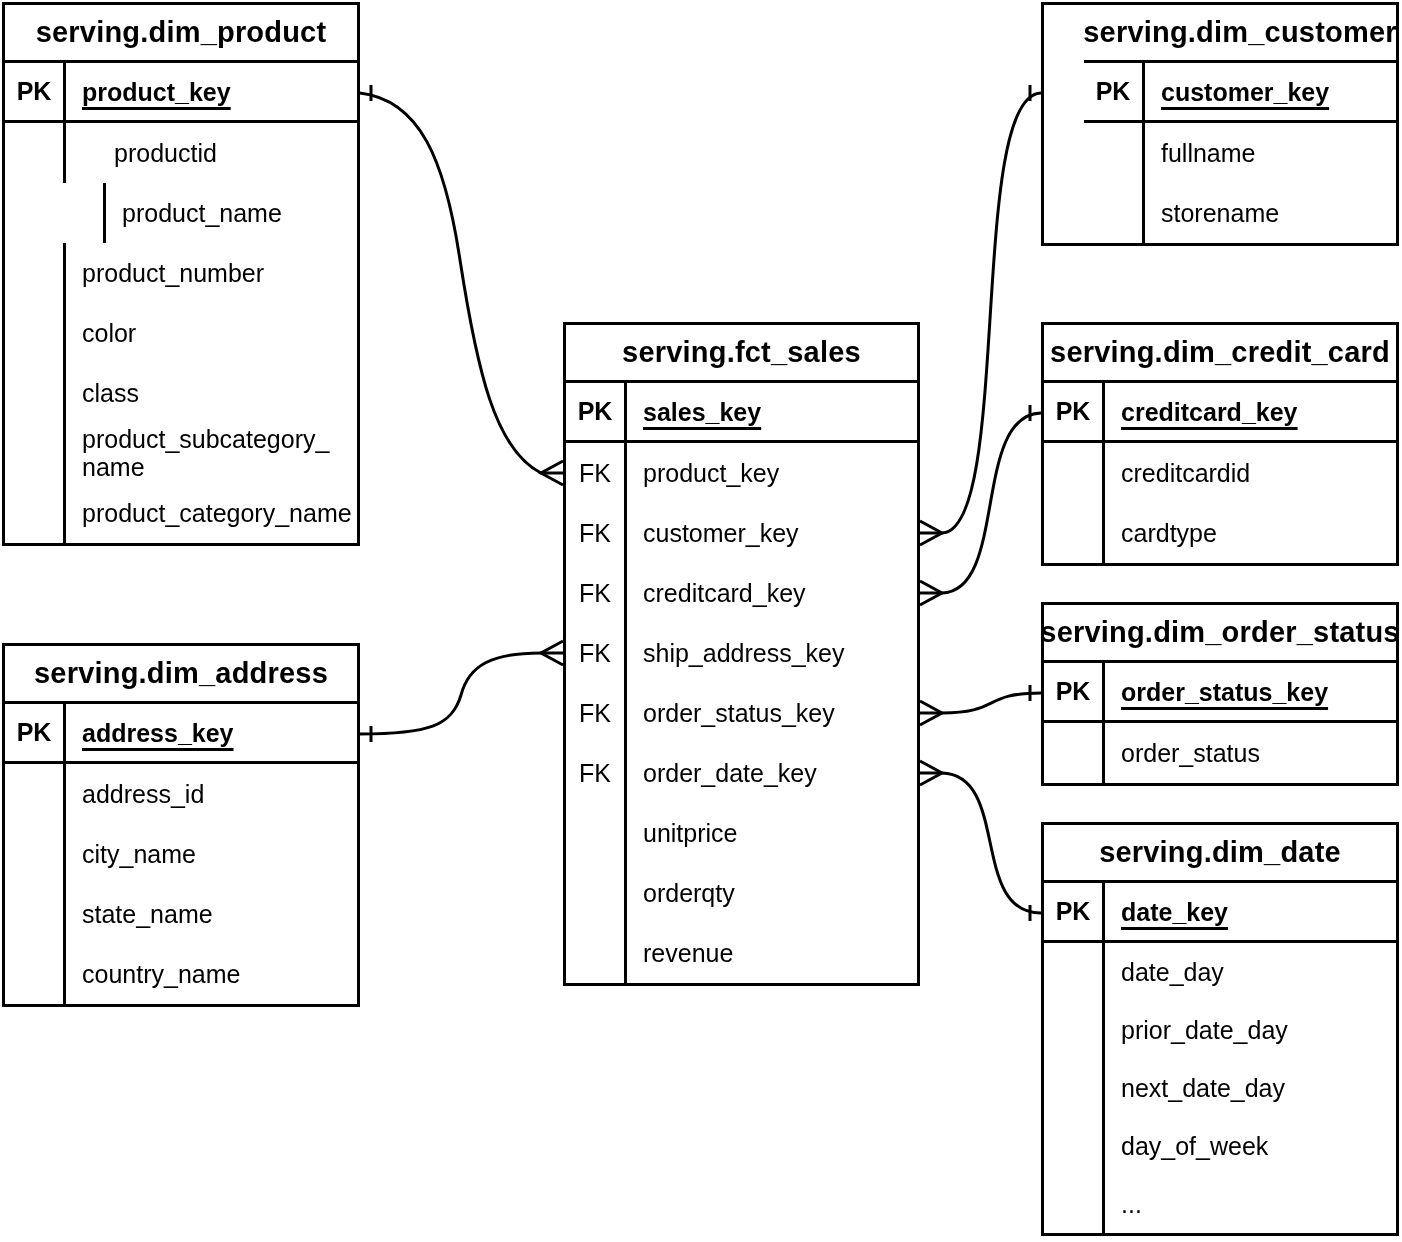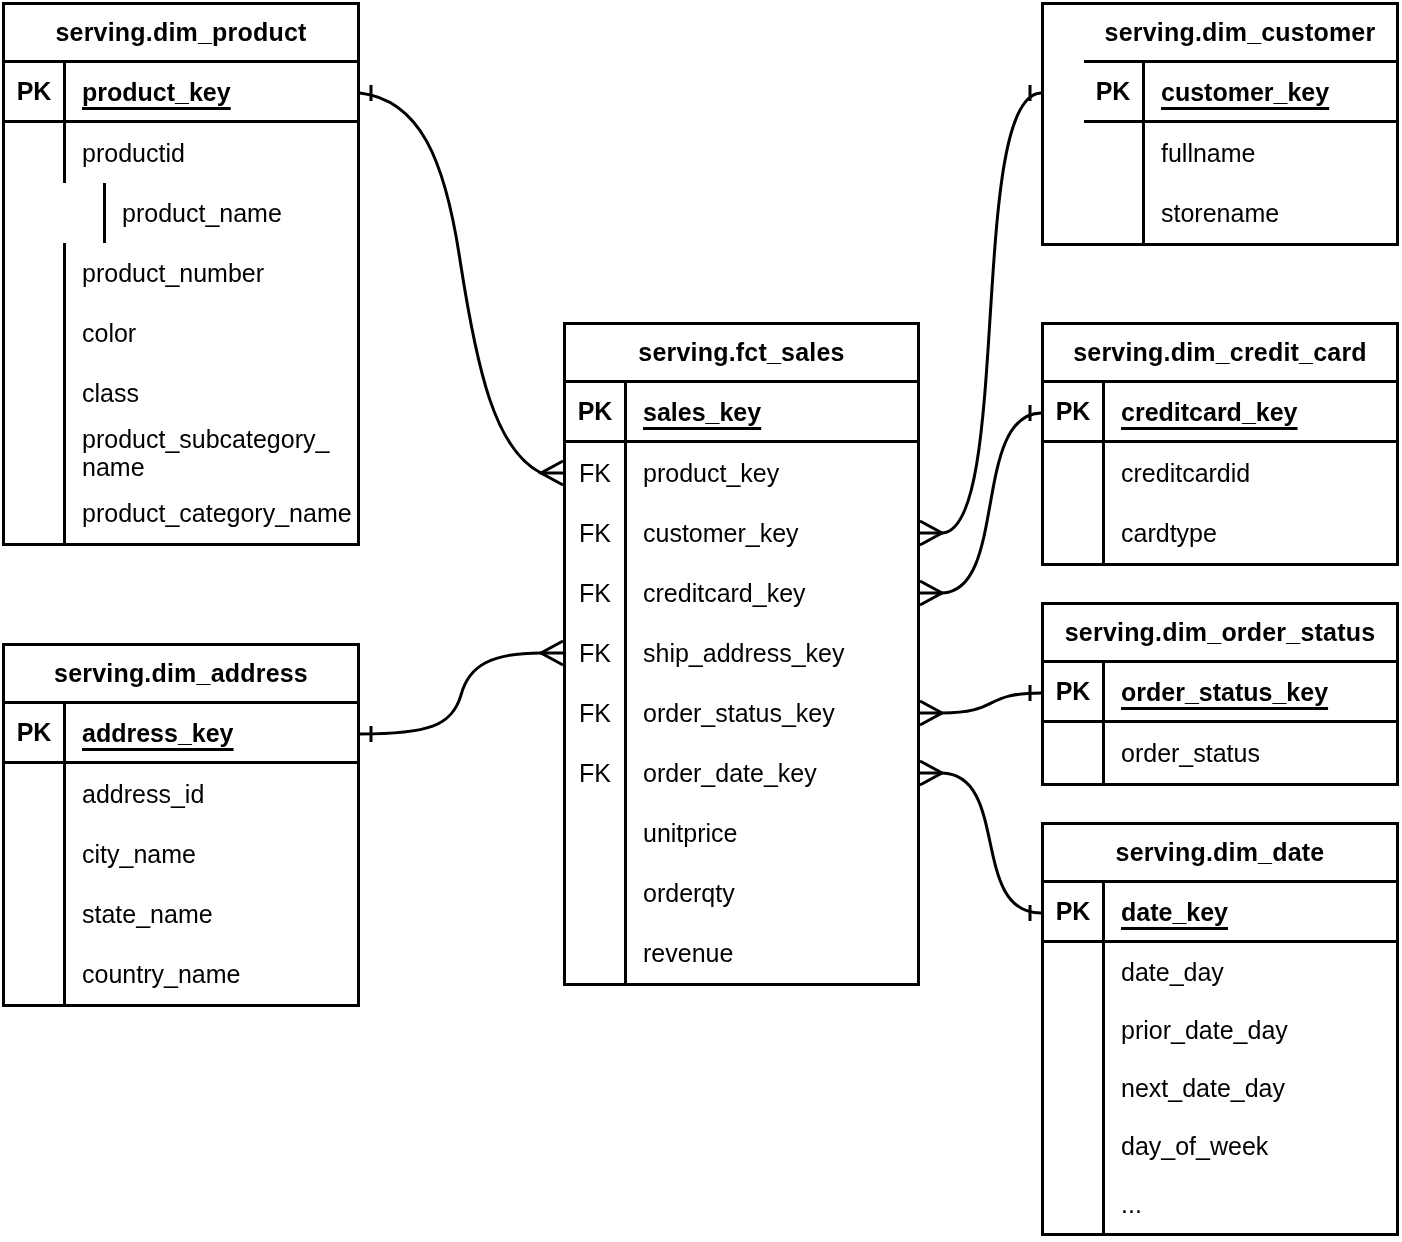--- a/index.html
+++ b/index.html
@@ -28,21 +28,21 @@
     border: 3px solid #000000;
     background: #ffffff;
     color: #000000;
   }
   .entity-title {
     height: 55px;
     border-bottom: 3px solid #000000;
     display: flex;
     align-items: center;
     justify-content: center;
-    font-size: 25px;
+    font-size: 29px;
     font-weight: 700;
     letter-spacing: 0.2px;
     white-space: nowrap;
   }
   .row {
     display: flex;
     align-items: stretch;
   }
   .row.pk-row {
     border-bottom: 3px solid #000000;
@@ -141,21 +141,21 @@
           <div class="key-cell"></div>
           <div class="field-cell">revenue</div>
         </div>
       </div>
       <div class="entity" style="left: 2px; top: 2px; width: 358px;">
         <div class="entity-title">serving.dim_product</div>
         <div class="row pk-row" style="height: 57px;">
           <div class="key-cell">PK</div>
           <div class="field-cell pk-name">product_key</div>
         </div>
-        <div class="row" style="height: 60px;">
+        <div class="row" style="height: 60px; gap: 32px;">
           <div class="key-cell"></div>
           <div class="field-cell">productid</div>
         </div>
         <div class="row" style="height: 60px; margin-left: 40px;">
           <div class="key-cell"></div>
           <div class="field-cell">product_name</div>
         </div>
         <div class="row" style="height: 60px;">
           <div class="key-cell"></div>
           <div class="field-cell">product_number</div>

